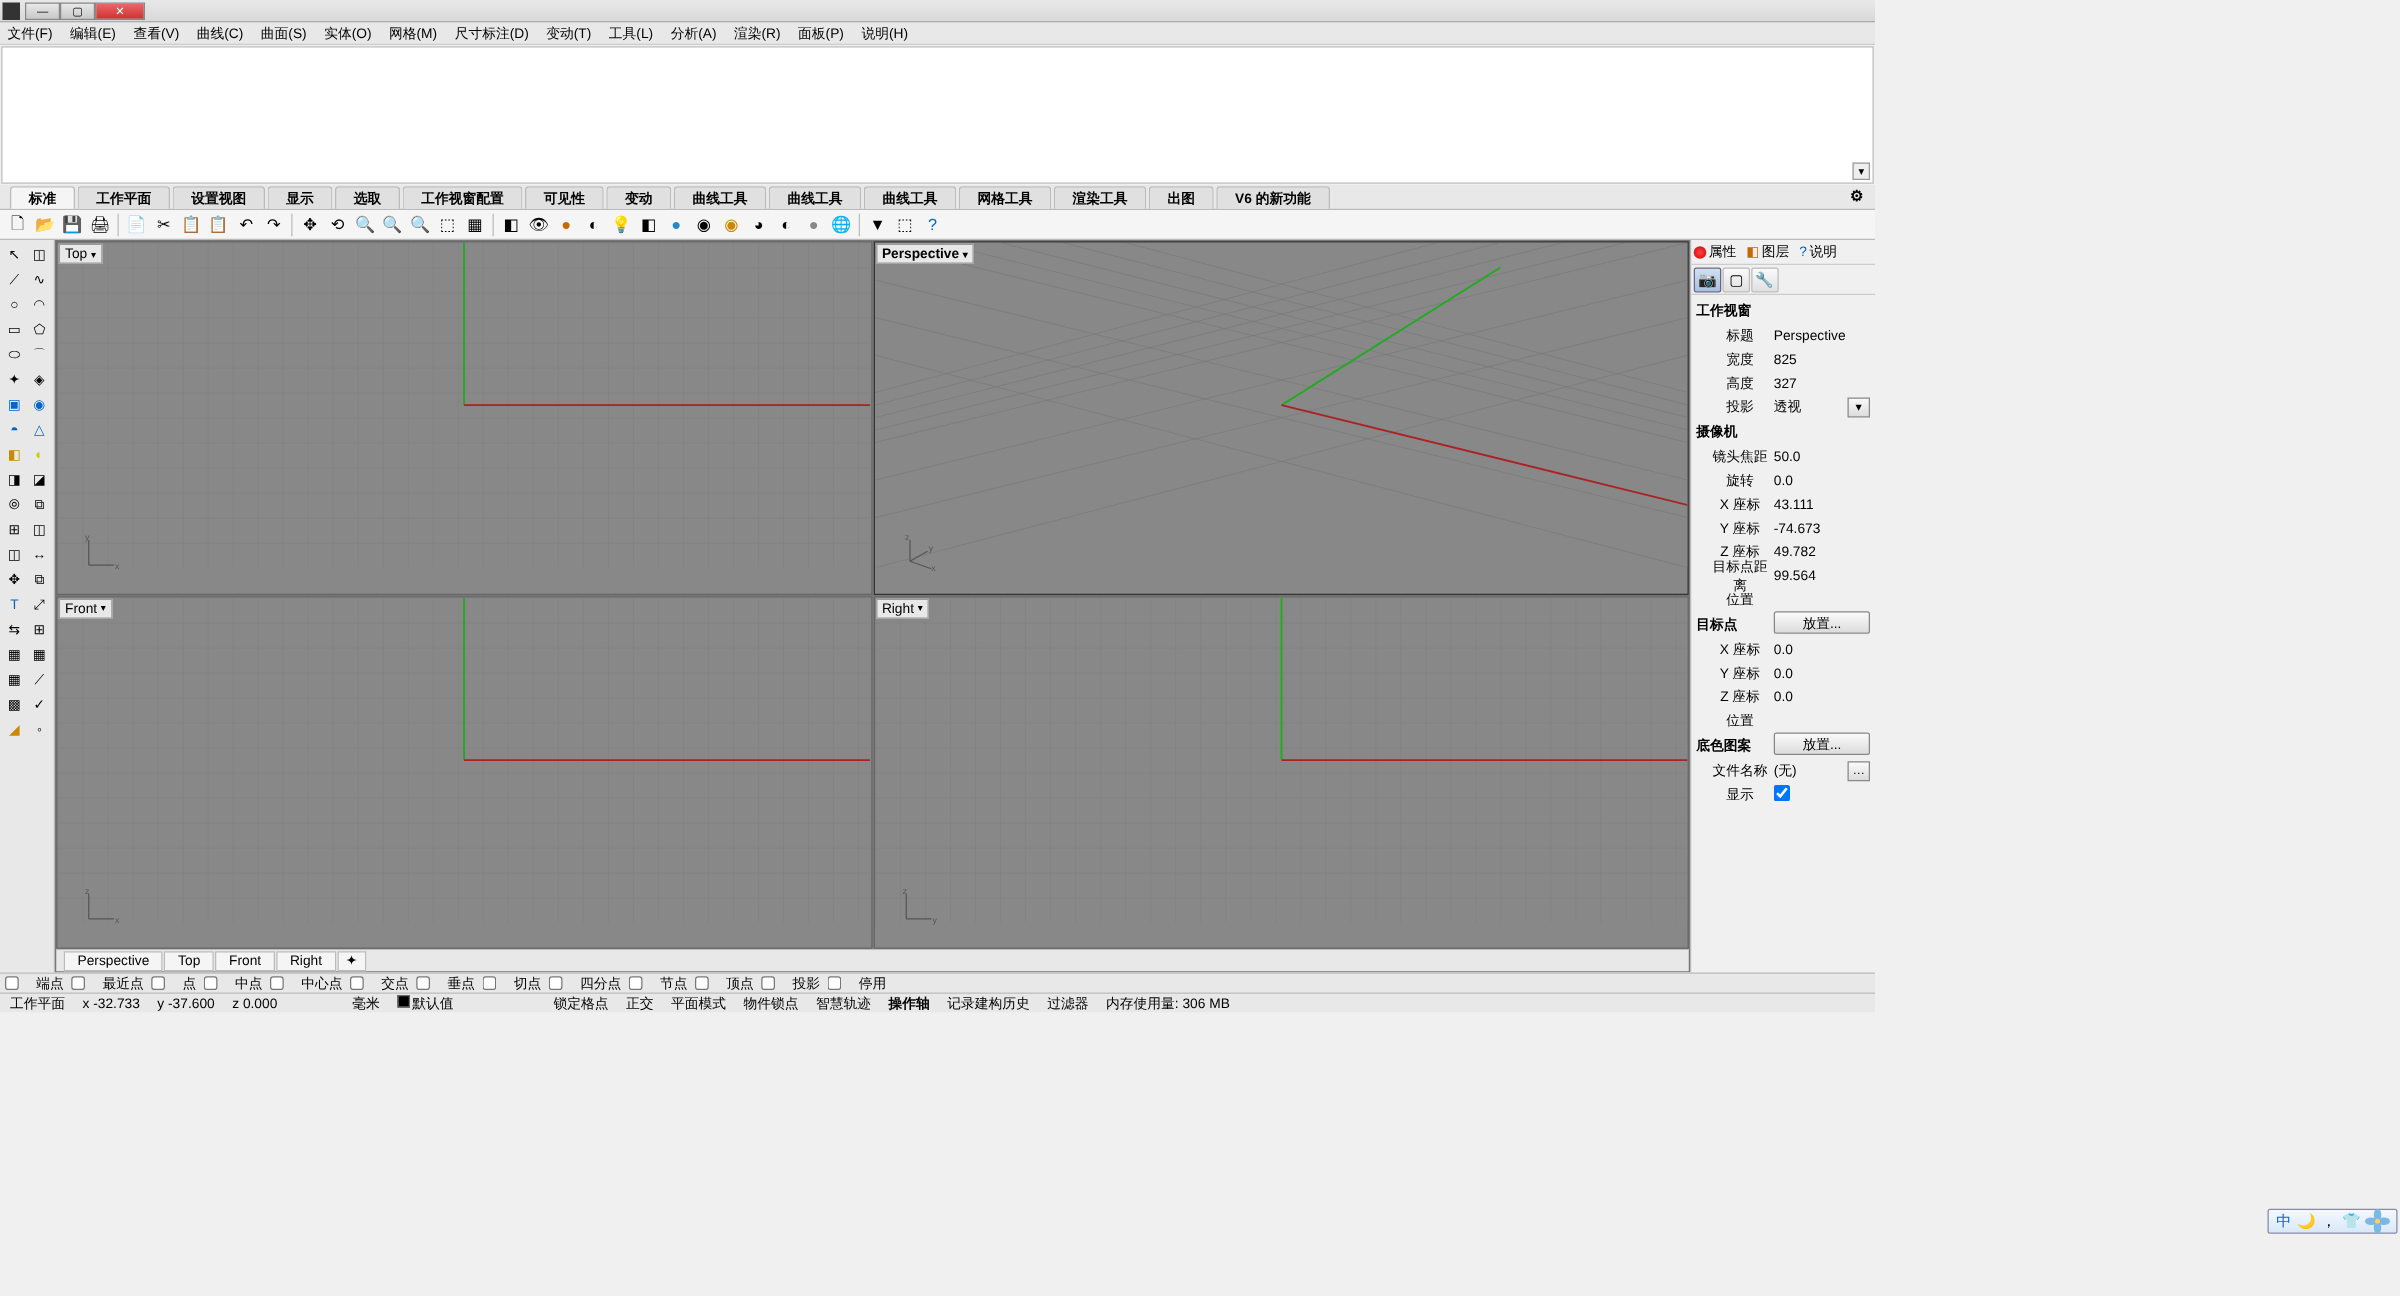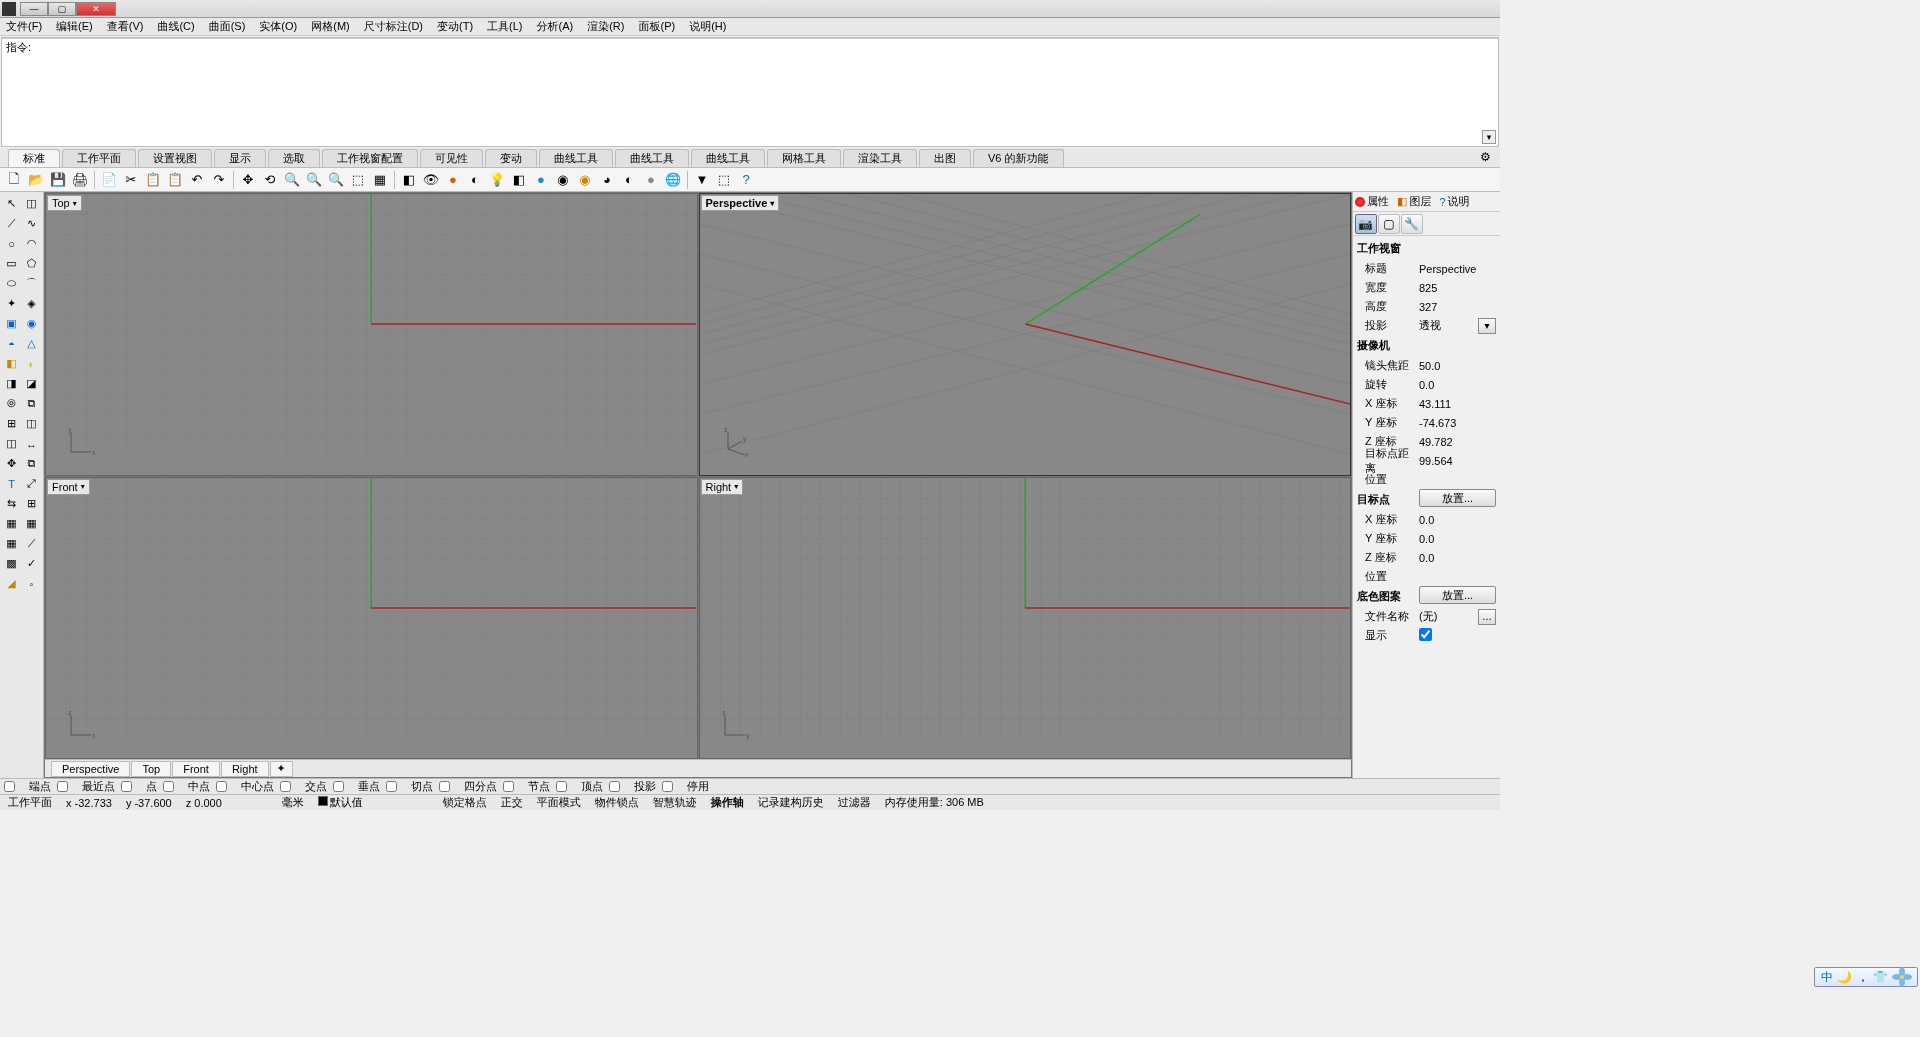--- a/index.html
+++ b/index.html
@@ -19,21 +19,21 @@
 
 
 .console { height: 110px; background: #fff; border: 1px solid #bbb; margin: 1px; display: flex; flex-direction: column; position: relative; }
 .console-text { flex: 1; padding: 2px 4px; font-size: 11px; color: #333; }
 .console-cmd { height: 18px; border-top: 1px solid #ccc; padding: 0 4px; display: flex; align-items: center; }
 .console-cmd .lbl { font-size: 11px; margin-right: 4px; }
 .console-cmd input { flex: 1; border: none; outline: none; font-size: 11px; }
 .console-expand { position: absolute; right: 2px; bottom: 2px; width: 14px; height: 14px; border: 1px solid #999; background: #eee; font-size: 9px; display: flex; align-items: center; justify-content: center; cursor: pointer; }
 
 
-.tool-tabs { height: 20px; background: #e8e8e8; border-bottom: 1px solid #bbb; display: flex; align-items: flex-end; padding-left: 8px; gap: 0; position: relative; }
+.tool-tabs { height: 20px; background: #e8e8e8; border-bottom: 1px solid #bbb; display: flex; align-items: flex-end; padding-left: 8px; gap: 0; position: relative; font-weight: bold; }
 .tool-tab { height: 18px; padding: 0 14px; font-size: 11px; border: 1px solid #bbb; border-bottom: none; background: #e0e0e0; margin-right: 2px; cursor: pointer; display: flex; align-items: center; border-radius: 3px 3px 0 0; }
 .tool-tab.active { background: #f5f5f5; }
 .tool-tabs .gear { position: absolute; right: 6px; top: 2px; width: 14px; height: 14px; font-size: 12px; cursor: pointer; }
 
 
 .toolbar { height: 24px; background: #f5f5f5; border-bottom: 1px solid #bbb; display: flex; align-items: center; padding: 0 4px; gap: 2px; }
 .tb-btn { width: 20px; height: 20px; display: flex; align-items: center; justify-content: center; cursor: pointer; border-radius: 2px; font-size: 13px; }
 .tb-sep { width: 1px; height: 18px; background: #bbb; margin: 0 2px; }
 
 
@@ -64,21 +64,21 @@
 .right-panel { width: 148px; background: #f0f0f0; border-left: 1px solid #bbb; display: flex; flex-direction: column; overflow: hidden; }
 .rp-tabs { height: 20px; display: flex; align-items: center; padding: 2px; gap: 8px; border-bottom: 1px solid #ccc; }
 .rp-tab { display: flex; align-items: center; gap: 2px; font-size: 11px; cursor: pointer; }
 .rp-tab .dot { width: 10px; height: 10px; border-radius: 50%; }
 .rp-icons { height: 24px; display: flex; padding: 2px; gap: 1px; border-bottom: 1px solid #ccc; }
 .rp-icon-btn { width: 22px; height: 20px; border: 1px solid #bbb; background: linear-gradient(#fafafa,#e0e0e0); display: flex; align-items: center; justify-content: center; font-size: 12px; cursor: pointer; border-radius: 2px; }
 .rp-icon-btn.active { background: linear-gradient(#d0e0f0,#a8c0e0); border-color: #668; }
 .rp-content { flex: 1; overflow-y: auto; padding: 2px 4px; }
 .rp-section { font-size: 11px; font-weight: bold; padding: 3px 0; }
 .rp-row { display: flex; align-items: center; height: 19px; font-size: 11px; }
-.rp-row .k { width: 62px; padding-left: 8px; }
+.rp-row .k { width: 62px; padding-left: 8px; text-align: center; }
 .rp-row .v { flex: 1; }
 .rp-row .btn { flex: 1; height: 18px; border: 1px solid #888; background: linear-gradient(#fafafa,#dcdcdc); font-size: 11px; cursor: pointer; border-radius: 2px; margin-top: 37px; }
 .rp-row .dots { width: 18px; height: 16px; border: 1px solid #888; background: linear-gradient(#fafafa,#dcdcdc); font-size: 10px; margin-left: 2px; cursor: pointer; display: flex; align-items: center; justify-content: center; }
 
 
 .bottom-tray { position: absolute; right: 2px; bottom: 50px; height: 20px; background: linear-gradient(#f5f8ff,#d8e8f8); border: 1px solid #88a; display: flex; align-items: center; padding: 0 4px; gap: 2px; border-radius: 2px; }
 .bottom-tray .tray-icon { width: 16px; height: 16px; font-size: 12px; display: flex; align-items: center; justify-content: center; cursor: pointer; }
 .bottom-tray .flower { width: 22px; height: 22px; }
 
 
@@ -116,24 +116,20 @@
   <span class="menu-item">尺寸标注(D)</span>
   <span class="menu-item">变动(T)</span>
   <span class="menu-item">工具(L)</span>
   <span class="menu-item">分析(A)</span>
   <span class="menu-item">渲染(R)</span>
   <span class="menu-item">面板(P)</span>
   <span class="menu-item">说明(H)</span>
 </div>
 
 <div class="console">
-  <div class="console-cmd">
-    <span class="lbl">指令:</span>
-    <input type="text" style="">
-  </div>
   <div class="console-expand">▾</div>
 </div>
 
 <div class="tool-tabs">
   <div class="tool-tab active">标准</div>
   <div class="tool-tab">工作平面</div>
   <div class="tool-tab">设置视图</div>
   <div class="tool-tab">显示</div>
   <div class="tool-tab">选取</div>
   <div class="tool-tab">工作视窗配置</div>

